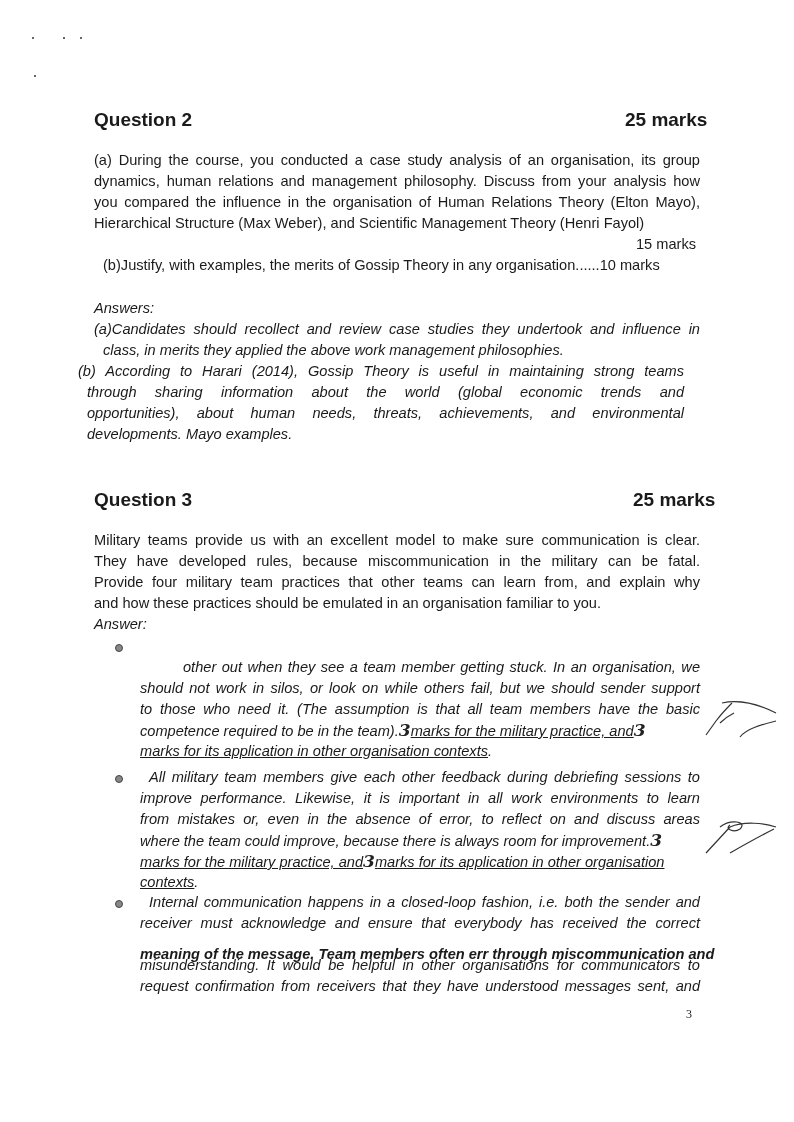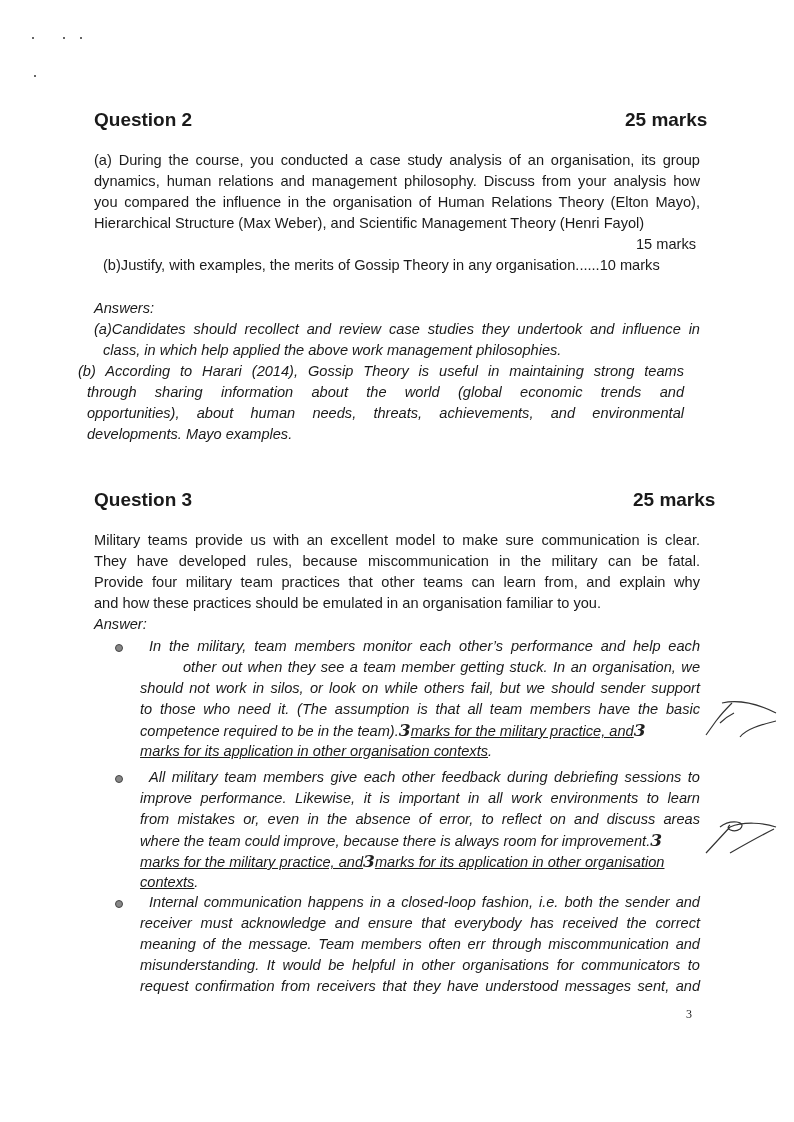--- a/index.html
+++ b/index.html
@@ -36,21 +36,21 @@
     <div class="line justify-line" style="top:21px;">dynamics, human relations and management philosophy. Discuss from your analysis how</div>
     <div class="line justify-line" style="top:42px;">you compared the influence in the organisation of Human Relations Theory (Elton Mayo),</div>
     <div class="line" style="top:63px;">Hierarchical Structure (Max Weber), and Scientific Management Theory (Henri Fayol)</div>
   </div>
   <div class="abs body" style="left:636px;top:234px;">15 marks</div>
   <div class="abs body" style="left:103px;top:255px;width:597px;white-space:nowrap;">(b)Justify, with examples, the merits of Gossip Theory in any organisation......10 marks</div>
 
   <div class="abs body ital" style="left:94px;top:298px;">Answers:</div>
   <div class="abs body ital" style="left:94px;top:319px;width:606px;height:44px;">
     <div class="line justify-line" style="top:0;">(a)Candidates should recollect and review case studies they undertook and influence in</div>
-    <div class="line" style="top:21px;left:9px;">class, in which help applied the above work management philosophies.</div>
+    <div class="line" style="top:21px;left:9px;">class, in merits they applied the above work management philosophies.</div>
   </div>
   <div class="abs body ital" style="left:78px;top:361px;width:606px;height:86px;font-style:italic;">
     <div class="line justify-line" style="top:0;">(b) According to Harari (2014), Gossip Theory is useful in maintaining strong teams</div>
     <div class="line justify-line" style="top:21px;left:9px;">through sharing information about the world (global economic trends and</div>
     <div class="line justify-line" style="top:42px;left:9px;">opportunities), about human needs, threats, achievements, and environmental</div>
     <div class="line" style="top:63px;left:9px;">developments. Mayo examples.</div>
   </div>
 
   <div class="abs heading" style="left:94px;top:489px;">Question 3</div>
   <div class="abs heading" style="left:633px;top:489px;">25 marks</div>
@@ -58,21 +58,20 @@
   <div class="abs body" style="left:94px;top:530px;width:606px;height:86px;">
     <div class="line justify-line" style="top:0;">Military teams provide us with an excellent model to make sure communication is clear.</div>
     <div class="line justify-line" style="top:21px;">They have developed rules, because miscommunication in the military can be fatal.</div>
     <div class="line justify-line" style="top:42px;">Provide four military team practices that other teams can learn from, and explain why</div>
     <div class="line" style="top:63px;">and how these practices should be emulated in an organisation familiar to you.</div>
   </div>
   <div class="abs body ital" style="left:94px;top:614px;">Answer:</div>
 
   <div class="bullet" style="left:115px;top:644px;"></div>
   <div class="abs body ital" style="left:140px;top:636px;width:560px;height:130px;">
-    <div class="line justify-line" style="top:0;left:9px;">In the military, team members monitor each other’s performance and help each</div>
     <div class="line justify-line" style="top:21px;margin-left:43px;">other out when they see a team member getting stuck. In an organisation, we</div>
     <div class="line justify-line" style="top:42px;">should not work in silos, or look on while others fail, but we should sender support</div>
     <div class="line justify-line" style="top:63px;">to those who need it. (The assumption is that all team members have the basic</div>
     <div class="line" style="top:84px;">
       <span>competence required to be in the team).</span><span class="hw">3</span><span class="u">marks for the military practice, and</span><span class="hw">3</span>
     </div>
     <div class="line" style="top:105px;">
       <span class="u">marks for its application in other organisation contexts</span><span>.</span>
     </div>
   </div>
@@ -90,21 +89,21 @@
     </div>
     <div class="line" style="top:105px;">
       <span class="u">contexts</span><span>.</span>
     </div>
   </div>
 
   <div class="bullet" style="left:115px;top:900px;"></div>
   <div class="abs body ital" style="left:140px;top:892px;width:560px;height:110px;">
     <div class="line justify-line" style="top:0;left:9px;">Internal communication happens in a closed-loop fashion, i.e. both the sender and</div>
     <div class="line justify-line" style="top:21px;">receiver must acknowledge and ensure that everybody has received the correct</div>
-    <div class="line justify-line" style="top:42px;">meaning of the message. Team members often err through miscommunication and</div>
+    <div class="line justify-line" style="top:52px;font-weight:bold;">meaning of the message. Team members often err through miscommunication and</div>
     <div class="line justify-line" style="top:63px;">misunderstanding. It would be helpful in other organisations for communicators to</div>
     <div class="line justify-line" style="top:84px;">request confirmation from receivers that they have understood messages sent, and</div>
   </div>
 
   <svg class="abs" style="left:700px;top:695px;" width="80" height="50" viewBox="0 0 80 50">
     <path d="M6 40 L16 26 M16 26 C22 18 28 12 32 8 M20 28 C26 22 30 20 34 18" stroke="#333" stroke-width="1.2" fill="none"></path>
     <path d="M22 8 C40 4 60 10 76 18 M40 42 C46 34 60 30 76 26" stroke="#333" stroke-width="1.2" fill="none"></path>
   </svg>
   <svg class="abs" style="left:700px;top:815px;" width="80" height="45" viewBox="0 0 80 45">
     <path d="M6 38 L30 12 M20 12 C30 4 48 6 40 14 C34 18 24 14 30 10 M30 12 C44 6 64 8 76 12 M30 38 C44 30 58 22 74 14" stroke="#333" stroke-width="1.2" fill="none"></path>

